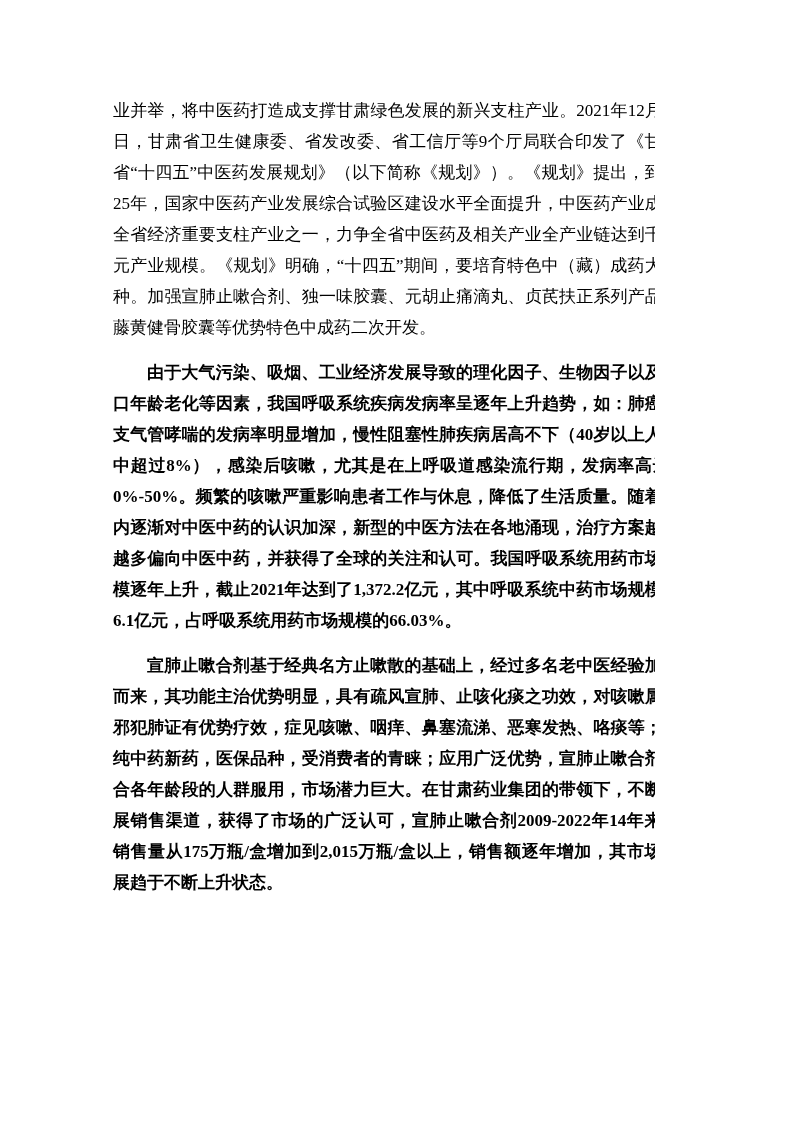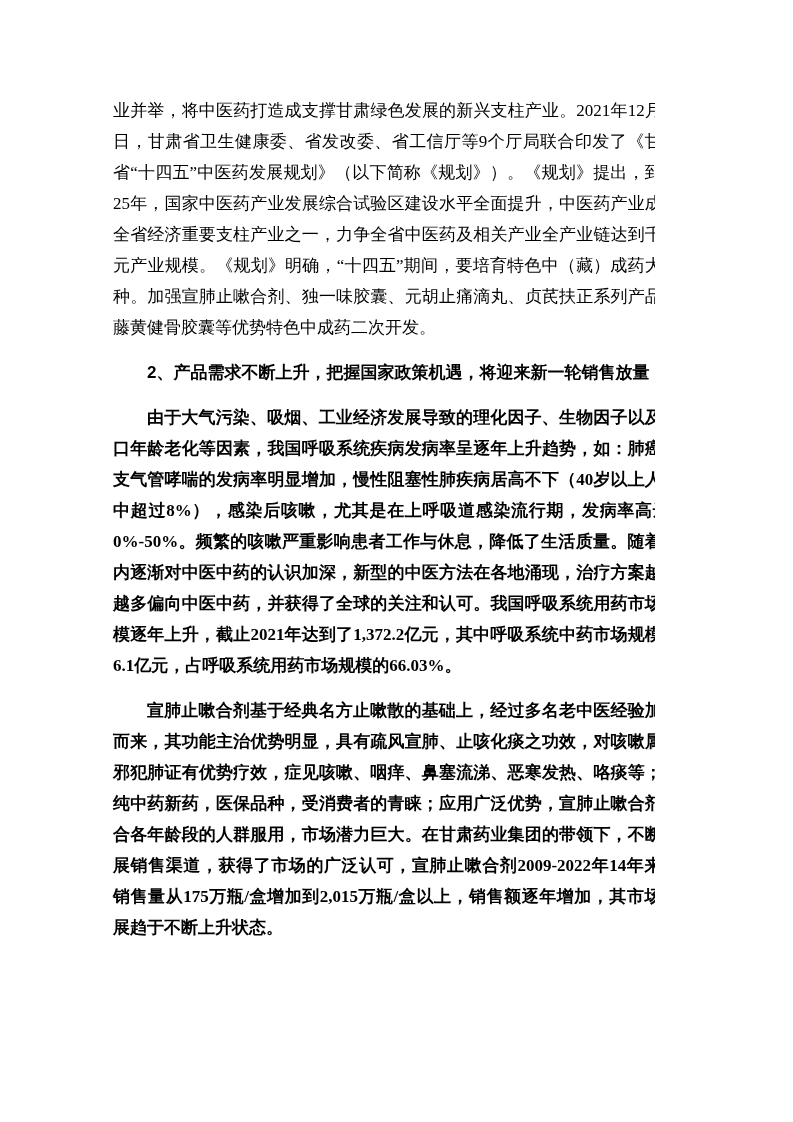--- a/index.html
+++ b/index.html
@@ -43,17 +43,16 @@
     font-family: "Liberation Sans", "DejaVu Sans", sans-serif;
     color: #000000;
   }
 </style>
 </head>
 <body>
 
 <div class="page" style="background: rgb(255, 255, 255); color: rgb(0, 0, 0);">
   <div class="content">
       <p class="body">业并举，将中医药打造成支撑甘肃绿色发展的新兴支柱产业。2021年12月30日，甘肃省卫生健康委、省发改委、省工信厅等9个厅局联合印发了《甘肃省“十四五”中医药发展规划》（以下简称《规划》）。《规划》提出，到2025年，国家中医药产业发展综合试验区建设水平全面提升，中医药产业成为全省经济重要支柱产业之一，力争全省中医药及相关产业全产业链达到千亿元产业规模。《规划》明确，“十四五”期间，要培育特色中（藏）成药大品种。加强宣肺止嗽合剂、独一味胶囊、元胡止痛滴丸、贞芪扶正系列产品、藤黄健骨胶囊等优势特色中成药二次开发。</p>
-      <h2 class="heading">2、产品需求不断上升，把握国家政策机遇，将迎来新一轮销售放量</h2>
       <p class="body indent">由于大气污染、吸烟、工业经济发展导致的理化因子、生物因子以及人口年龄老化等因素，我国呼吸系统疾病发病率呈逐年上升趋势，如：肺癌、支气管哮喘的发病率明显增加，慢性阻塞性肺疾病居高不下（40岁以上人群中超过8%），感染后咳嗽，尤其是在上呼吸道感染流行期，发病率高达20%-50%。频繁的咳嗽严重影响患者工作与休息，降低了生活质量。随着国内逐渐对中医中药的认识加深，新型的中医方法在各地涌现，治疗方案越来越多偏向中医中药，并获得了全球的关注和认可。我国呼吸系统用药市场规模逐年上升，截止2021年达到了1,372.2亿元，其中呼吸系统中药市场规模906.1亿元，占呼吸系统用药市场规模的66.03%。</p>
       <p class="body indent">宣肺止嗽合剂基于经典名方止嗽散的基础上，经过多名老中医经验加减而来，其功能主治优势明显，具有疏风宣肺、止咳化痰之功效，对咳嗽属风邪犯肺证有优势疗效，症见咳嗽、咽痒、鼻塞流涕、恶寒发热、咯痰等；为纯中药新药，医保品种，受消费者的青睐；应用广泛优势，宣肺止嗽合剂适合各年龄段的人群服用，市场潜力巨大。在甘肃药业集团的带领下，不断拓展销售渠道，获得了市场的广泛认可，宣肺止嗽合剂2009-2022年14年来，销售量从175万瓶/盒增加到2,015万瓶/盒以上，销售额逐年增加，其市场发展趋于不断上升状态。</p>
     </div>
 </div>
 
 </body></html>

